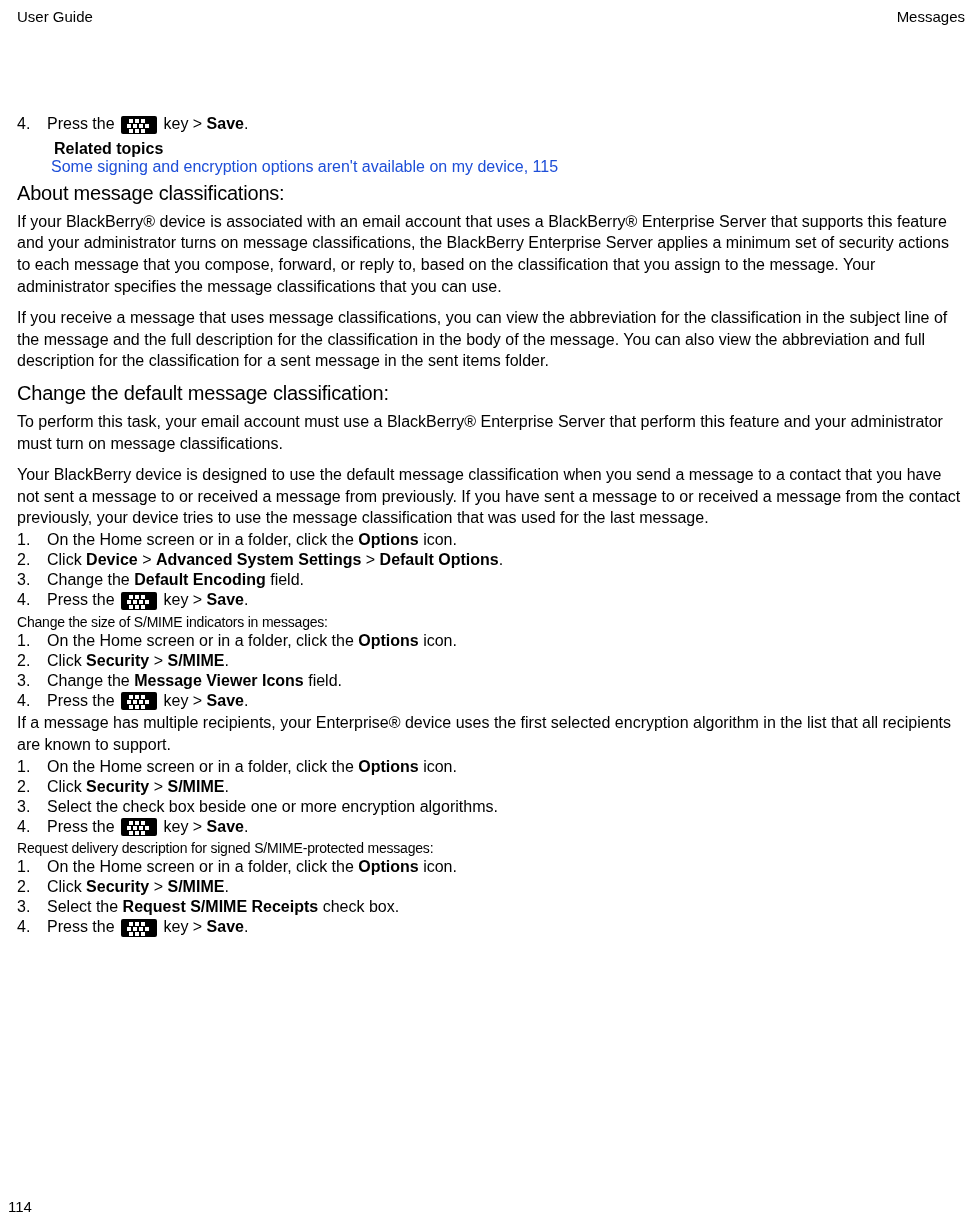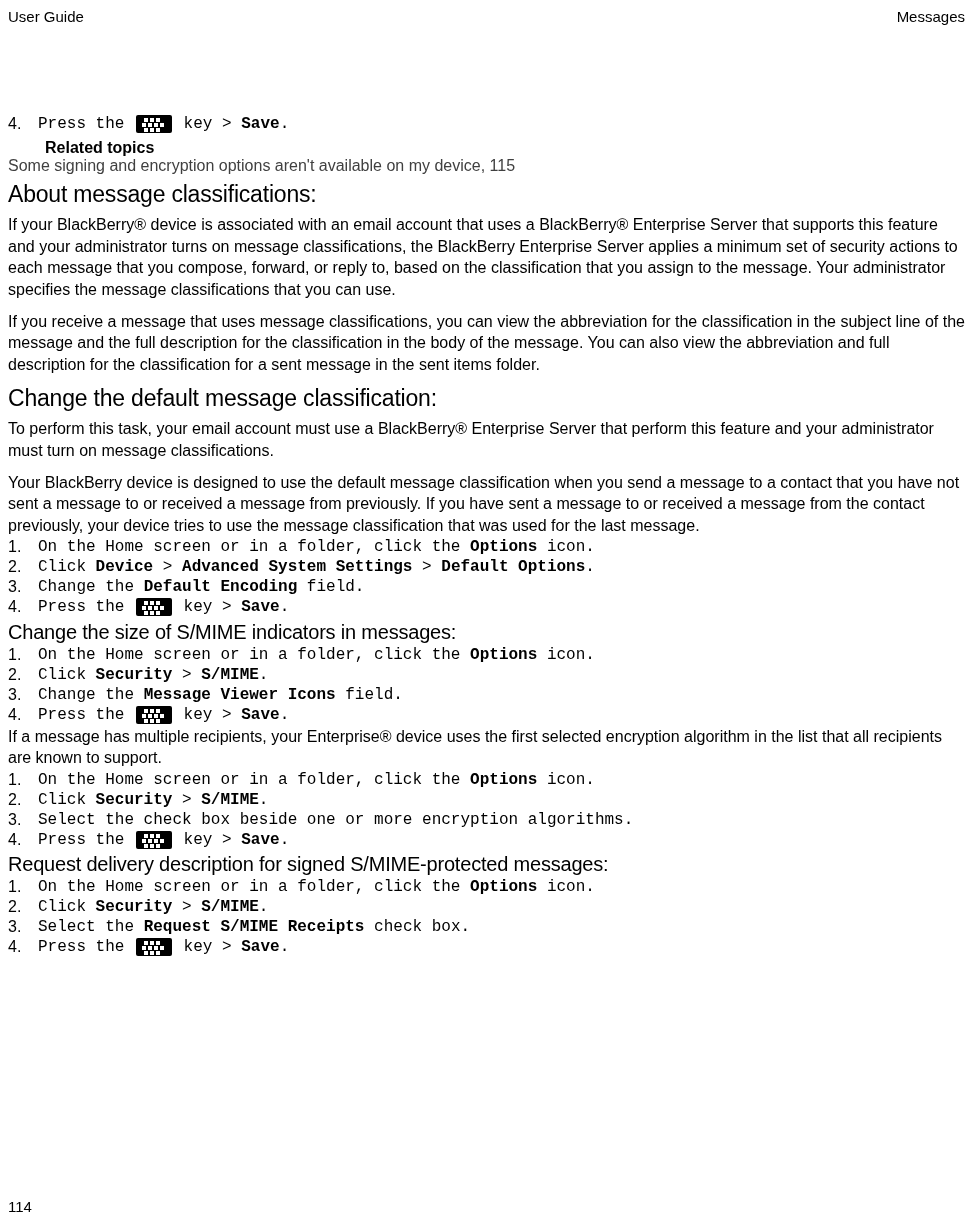--- a/index.html
+++ b/index.html
@@ -8,40 +8,39 @@
     font-family: "Segoe UI", Arial, sans-serif;
     font-size: 16px;
     color: #000;
     background: #fff;
     width: 973px;
     height: 1227px;
     position: relative;
     box-sizing: border-box;
   }
   .page {
-    padding: 8px 8px 0 8px;
+    padding: 8px 8px 0 17px;
     box-sizing: border-box;
   }
   .hdr {
     display: flex;
     justify-content: space-between;
     font-size: 15px;
     margin-bottom: 90px;
   }
   .step {
     display: flex;
     margin: 0 0 2px 0;
   }
   .step-num {
     width: 30px;
     flex-shrink: 0;
   }
   .step-body {
     flex: 1;
-    font-family: Liberation Mono, monospace;
   }
   .icon-bb {
     display: inline-block;
     vertical-align: middle;
     width: 36px;
     height: 18px;
     background: #000;
     border-radius: 2px;
     position: relative;
     margin: 0 2px;
@@ -55,32 +54,33 @@
     box-shadow: 6px 0 #fff, 12px 0 #fff,
                 -2px 5px #fff, 4px 5px #fff, 10px 5px #fff, 16px 5px #fff,
                 0 10px #fff, 6px 10px #fff, 12px 10px #fff;
   }
   .related-heading {
     font-weight: bold;
     margin-top: 6px;
     margin-left: 37px;
   }
   .link {
-    color: #404040;
+    color: #1d4ed8;
     margin-bottom: 2px;
+    margin-left: 34px;
   }
   .h2 {
     font-family: "Trebuchet MS", "Segoe UI", sans-serif;
-    font-size: 23px;
+    font-size: 20px;
     margin: 6px 0 6px 0;
     letter-spacing: -0.2px;
   }
   .h3 {
     font-family: "Trebuchet MS", "Segoe UI", sans-serif;
-    font-size: 20px;
+    font-size: 14px;
     margin: 4px 0 2px 0;
     letter-spacing: -0.2px;
   }
   .para {
     margin: 6px 0 10px 0;
     line-height: 1.35;
   }
   .bold { font-weight: bold; }
   .footer {
     position: absolute;

